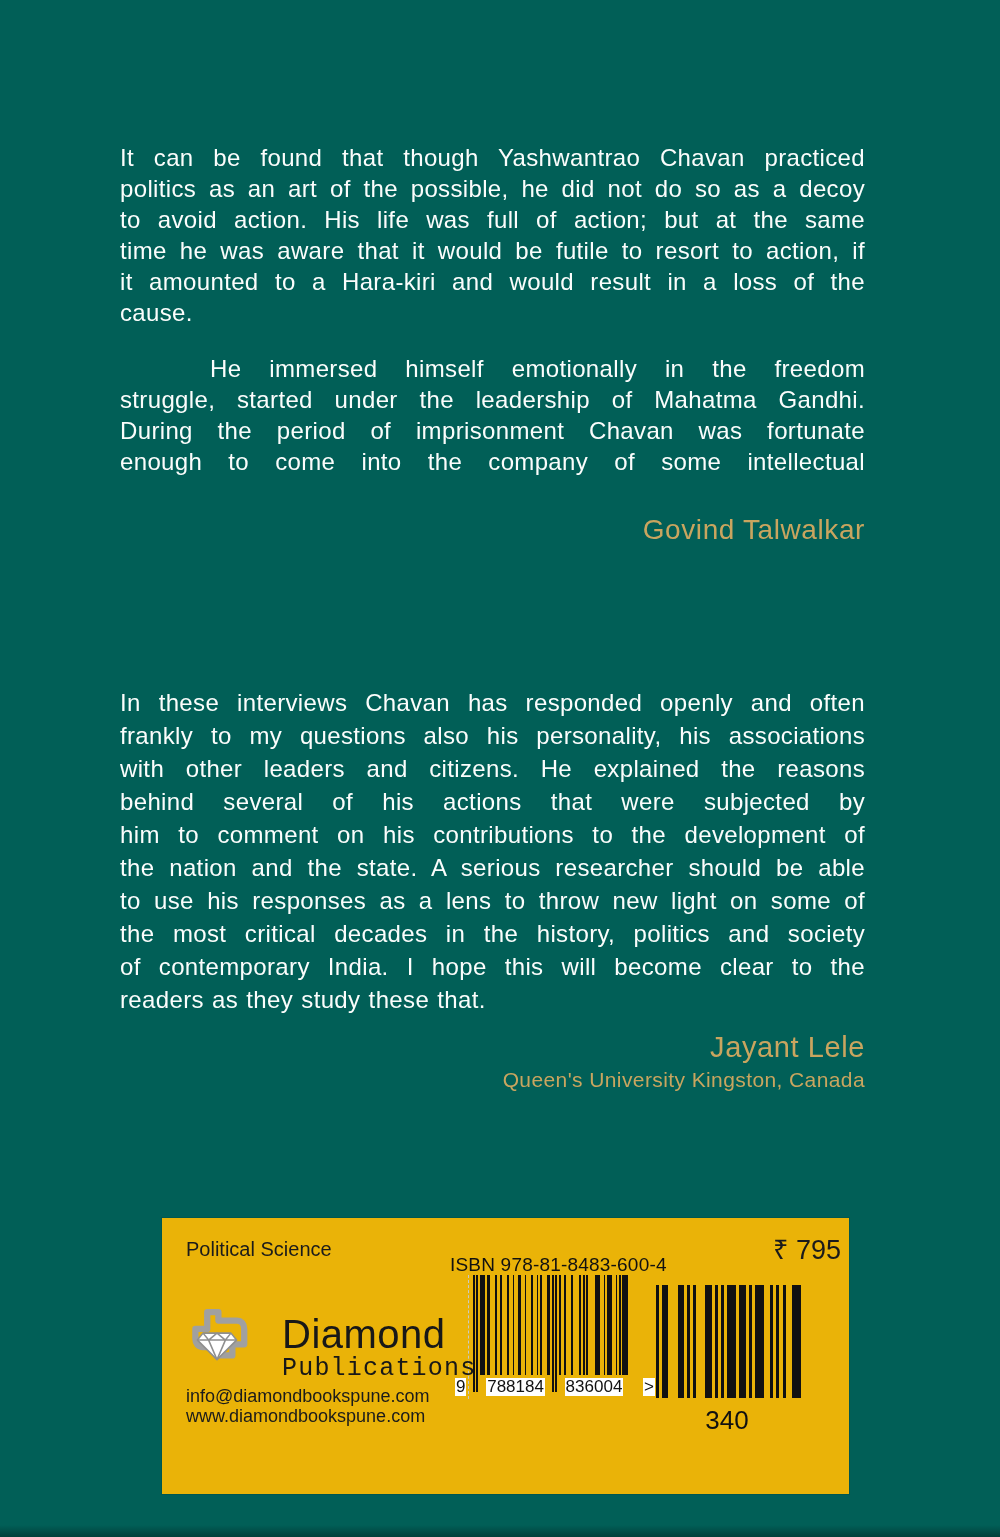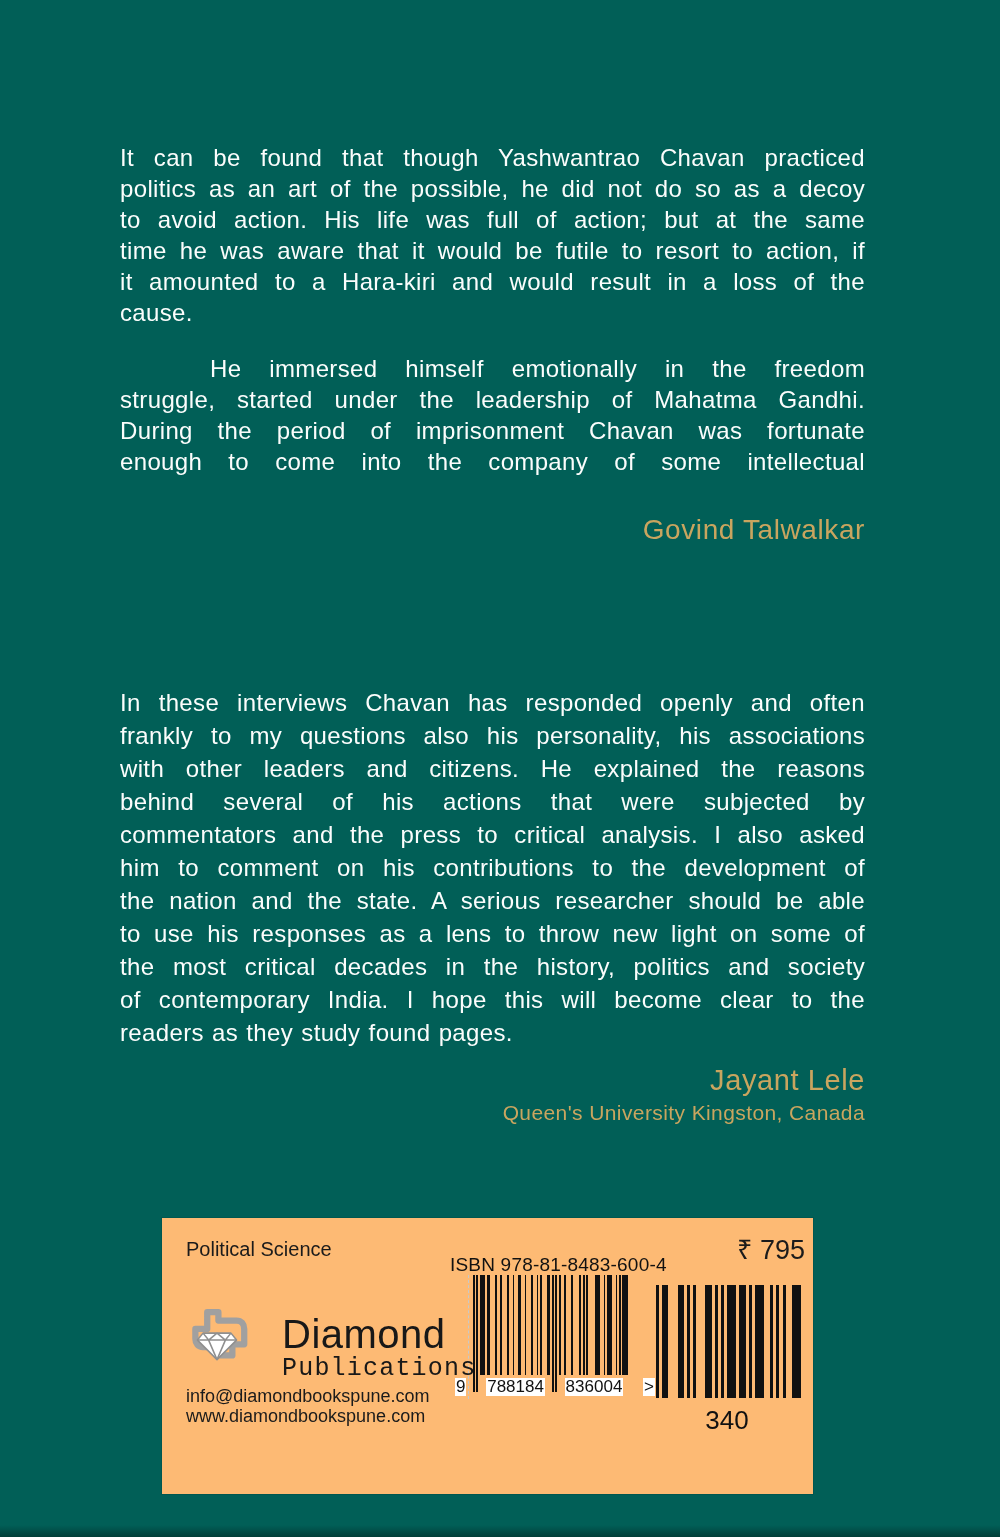--- a/index.html
+++ b/index.html
@@ -29,21 +29,21 @@
   .jline.last{ text-align-last:left; }
   .para.indent-first .jline:first-child{ text-indent:90px; }
   .attribution{ margin-top:37px; text-align:right; color:var(--gold);
     font-size:28px; letter-spacing:.6px; }
   .q2 .attribution{ margin-top:15px; font-size:29px; }
   .affiliation{ margin-top:4px; text-align:right; color:var(--gold);
     font-size:21px; letter-spacing:.4px; }
   
   .label-box{
     position:absolute; left:162px; top:1218px; width:651px; height:276px;
-    background:#fdba74; color:#151515; box-shadow:0 0 0 1px rgba(0,0,0,.08);
+    background:#eab308; color:#151515; box-shadow:0 0 0 1px rgba(0,0,0,.08);padding-left:36px;
   }
   .category{ position:absolute; left:24px; top:20px; font-size:20px; color:#1b1b1b;}
   .price{ position:absolute; right:8px; top:12px; font-size:27px; color:#1b1b1b;}
   .isbn{ position:absolute; left:288px; top:36px; width:206px; text-align:center;
     font-size:19px; letter-spacing:.2px; white-space:nowrap; color:#111;}
   .main-barcode{ position:absolute; left:306px; top:57px; width:162px; height:124px;
     border-left:1px dashed #c8c8c8; padding-left:4px;}
   .bc-digits{ position:absolute; left:-14px; right:-20px; top:103px;
     display:flex; justify-content:space-between; font-size:17px; color:#111;}
   .bc-digits span{ background:#fff; padding:0 1px; line-height:18px;}
@@ -81,27 +81,26 @@
       </div>
     <div class="attribution">Govind Talwalkar</div>
   </section>
 
   <section class="quote q2">
     <div class="para">
         <div class="jline">In these interviews Chavan has responded openly and often</div>
         <div class="jline">frankly to my questions also his personality, his associations</div>
         <div class="jline">with other leaders and citizens. He explained the reasons</div>
         <div class="jline">behind several of his actions that were subjected by</div>
-        <div class="jline">commentators and the press to critical analysis. I also asked</div>
         <div class="jline">him to comment on his contributions to the development of</div>
         <div class="jline">the nation and the state. A serious researcher should be able</div>
         <div class="jline">to use his responses as a lens to throw new light on some of</div>
         <div class="jline">the most critical decades in the history, politics and society</div>
         <div class="jline">of contemporary India. I hope this will become clear to the</div>
-        <div class="jline last">readers as they study found pages.</div>
+        <div class="jline last">readers as they study these that.</div>
       </div>
     <div class="attribution">Jayant Lele</div>
     <div class="affiliation">Queen's University Kingston, Canada</div>
   </section>
 
   <section class="label-box">
     <div class="category">Political Science</div>
 
     <div class="price"><span>₹</span>&nbsp;<span>795</span></div>
 

